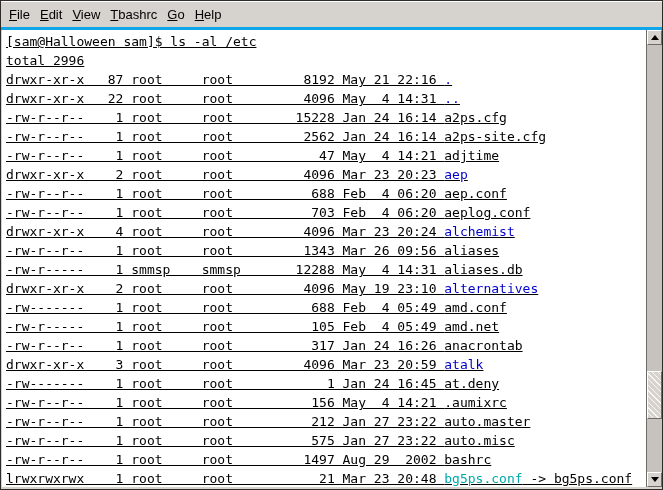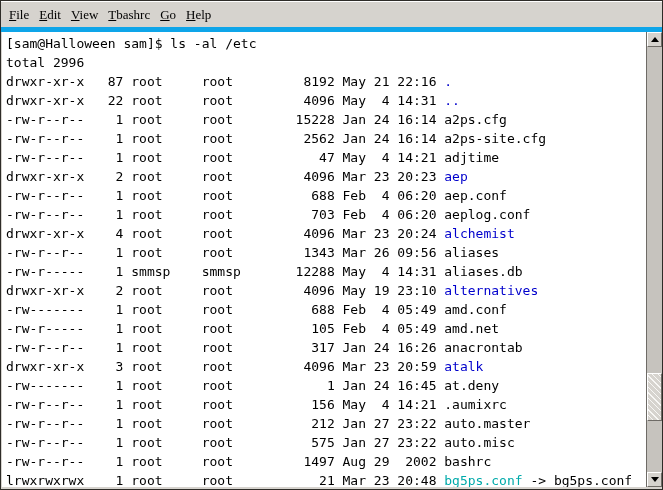--- a/index.html
+++ b/index.html
@@ -8,41 +8,41 @@
     width:663px;height:490px;
     box-sizing:border-box;
     border:1px solid #2e2c28;
     background:#d6d3ce;
     display:flex;flex-direction:column;
     font-family:"Liberation Sans",sans-serif;
   }
   .menubar{
     height:25px;flex:0 0 25px;
     border-top:1px solid #ffffff;
-    border-bottom:5px solid #0ea5e9;
+    border-bottom:3px solid #0ea5e9;
     display:flex;align-items:center;
     padding-left:3px;
     background:#d6d3ce;
-    font-size:13px;color:#000;font-family:Liberation Serif, serif;
+    font-size:13px;color:#000;
   }
   .menu-item{padding:2px 5px;white-space:nowrap;}
   .menu-item .accel{text-decoration:underline;}
   .content{
     flex:1;display:flex;flex-direction:row;min-height:0;
     padding:0 0 2px 1px;
   }
   .screen{
     flex:1;background:#ffffff;overflow:hidden;
     font-family:"DejaVu Sans Mono","Liberation Mono",monospace;
     font-size:13px;line-height:19px;
     white-space:pre;
     padding:2px 0 0 4px;
     color:#000;
   }
-  .term-line{height:19px;}
+  .term-line{height:19px;text-decoration:underline;}
   .scrollbar{
     flex:0 0 16px;width:16px;
     display:flex;flex-direction:column;
     background:#d6d3ce;
     border-left:1px solid #6e6b66;
     box-sizing:border-box;
   }
   .sb-btn{
     flex:0 0 15px;height:15px;
     background:#d6d3ce;

